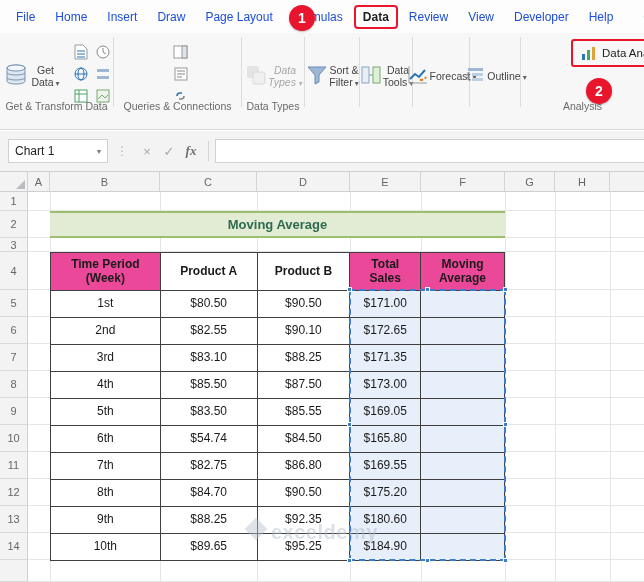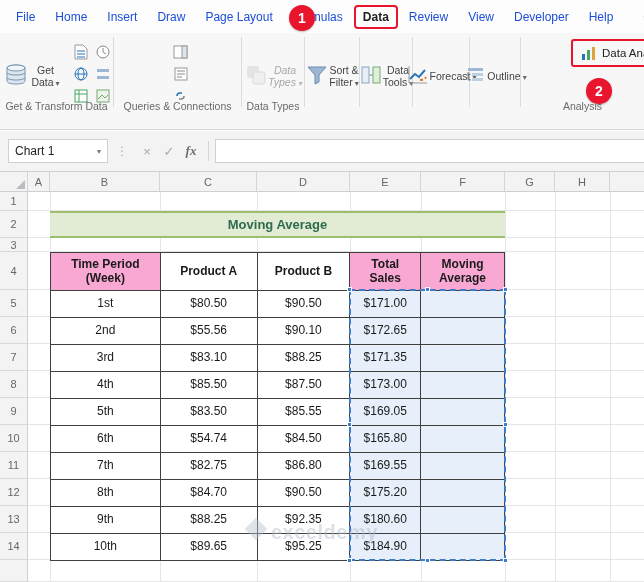--- a/index.html
+++ b/index.html
@@ -61,21 +61,21 @@
   .rh19{height:19px}.rh27{height:27px}.rh14{height:14px}.rh38{height:38px}.rh22{height:22px}
 
   
   .titleband { position:absolute; left:50px; top:39px; width:455px; height:27px; background:#e2ecd4; border-top:2px solid #9dbe6e; border-bottom:2px solid #9dbe6e; display:flex; align-items:center; justify-content:center; font-size:13px; font-weight:bold; color:#2f6b4f; }
   .xtable { position:absolute; left:50px; top:80px; width:455px; border-top:1px solid #3f3f3f; border-left:1px solid #3f3f3f; background:#fff; }
   .thr,.trw { display:flex; }
   .tc { border-right:1px solid #3f3f3f; border-bottom:1px solid #3f3f3f; display:flex; align-items:center; justify-content:center; text-align:center; font-size:12px; color:#1a1a1a; line-height:1.15; padding:1px 4px; }
   .thr .tc { font-weight:bold; height:38px; }
   .trw .tc { height:27px; }
   .cb{width:110px}.cc{width:97px}.cd{width:93px}.ce{width:71px}.cf{width:84px}
-  .greenfill { background:#f9a8d4; }
+  .greenfill { background:#ec4899; }
   .bluefill { background:#e7f0fa; }
   .selbox { position:absolute; left:349px; top:117px; width:157px; height:272px; border:2px dashed #3d7cc9; pointer-events:none; }
   .hdl { position:absolute; width:5px; height:5px; background:#3d7cc9; border:1px solid #fff; }
   .watermark { position:absolute; left:248px; top:349px; display:flex; align-items:flex-start; gap:7px; opacity:.45; pointer-events:none; }
   .wm-diamond { width:16px; height:16px; background:#b7c3cf; transform:rotate(45deg); }
   .wm-text { font-size:20px; font-weight:bold; color:#aebbc8; letter-spacing:.5px; }
 
   
   .callout { position:absolute; width:26px; height:26px; border-radius:50%; background:#e8152d; color:#fff; font-size:14px; font-weight:bold; display:flex; align-items:center; justify-content:center; z-index:60; box-shadow:0 1px 2px rgba(0,0,0,.25); }
   .c1 { left:289px; top:5px; }
@@ -362,21 +362,21 @@
       </div>
       <div class="trw">
         <div class="tc cb">1st</div>
         <div class="tc cc">$80.50</div>
         <div class="tc cd">$90.50</div>
         <div class="tc ce bluefill">$171.00</div>
         <div class="tc cf bluefill"></div>
       </div>
       <div class="trw">
         <div class="tc cb">2nd</div>
-        <div class="tc cc">$55.56</div>
+        <div class="tc cc">$82.55</div>
         <div class="tc cd">$90.10</div>
         <div class="tc ce bluefill">$172.65</div>
         <div class="tc cf bluefill"></div>
       </div>
       <div class="trw">
         <div class="tc cb">3rd</div>
         <div class="tc cc">$83.10</div>
         <div class="tc cd">$88.25</div>
         <div class="tc ce bluefill">$171.35</div>
         <div class="tc cf bluefill"></div>

